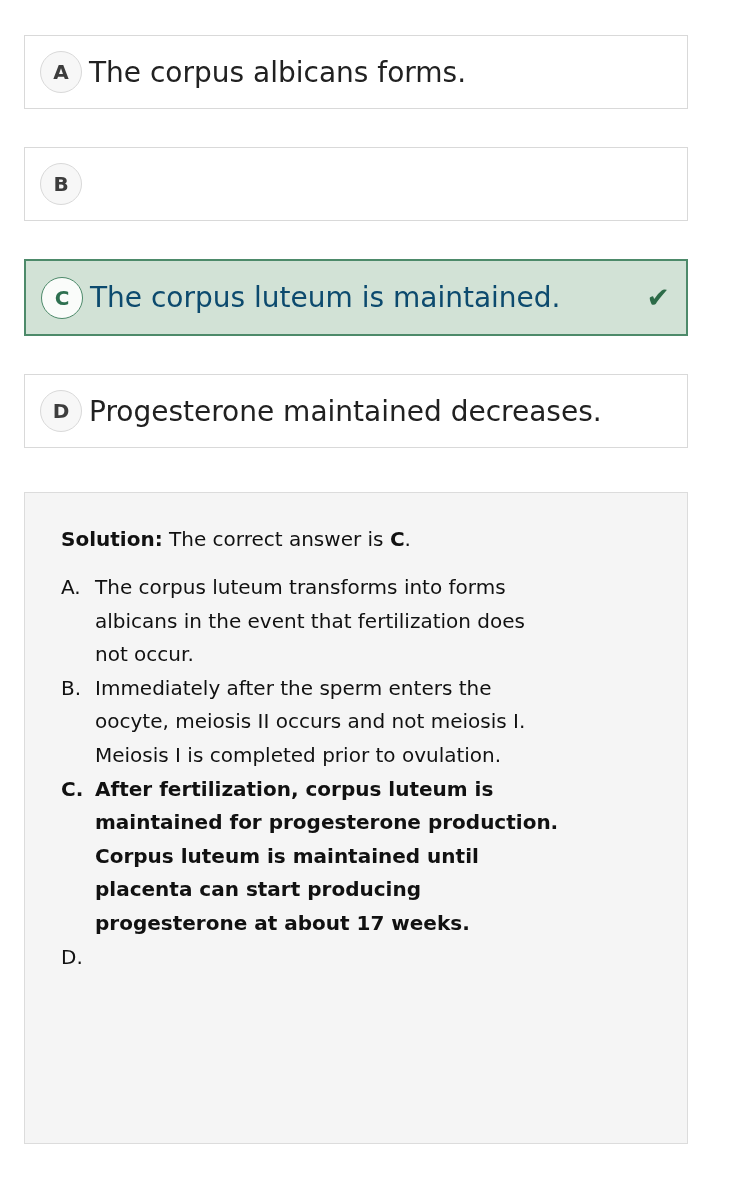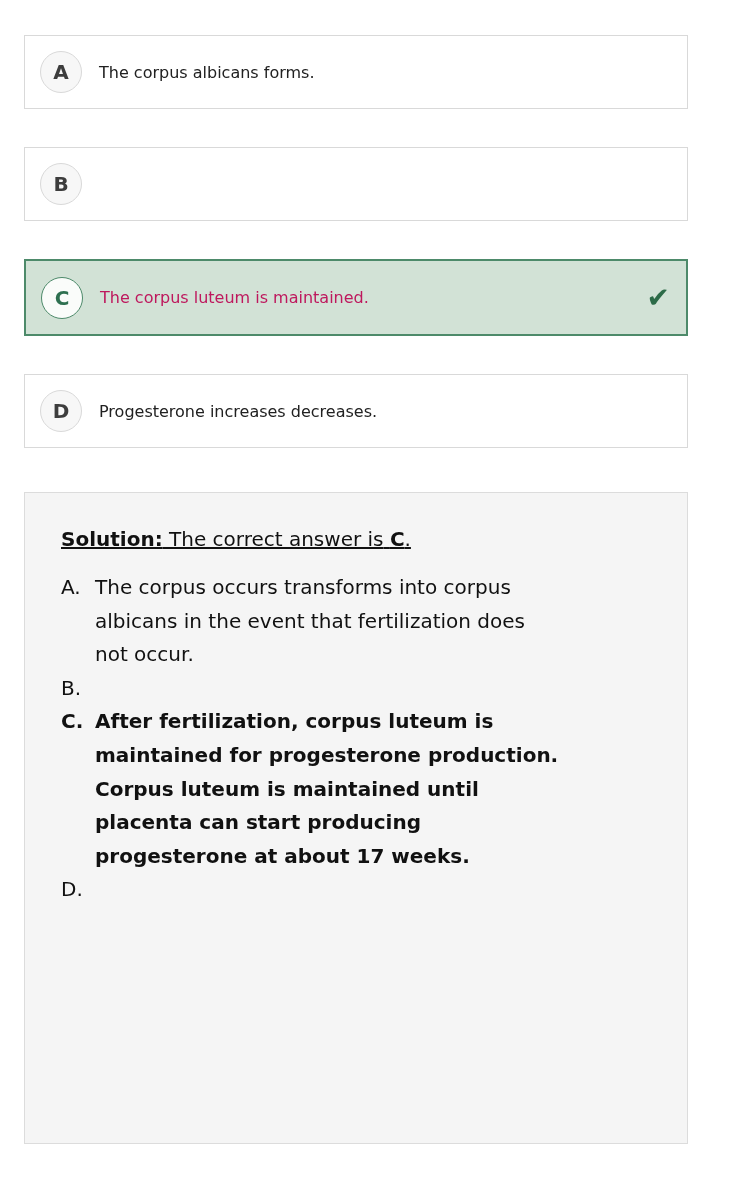--- a/index.html
+++ b/index.html
@@ -33,56 +33,56 @@
     background: #f7f7f7;
     border: 1px solid #d9d9d9;
     display: flex;
     align-items: center;
     justify-content: center;
     font-size: 20px;
     font-weight: bold;
     color: #3d3d3d;
   }
   .option-text {
-    margin-left: 17px;
-    font-size: 16px;
+    margin-left: 7px;
+    font-size: 28px;
     color: #212121;
   }
   .option.correct {
     height: 77px;
     background: #d2e2d6;
     border: 2px solid #4d8a6a;
   }
   .option.correct .badge {
     background: #fafcfa;
     border: 1px solid #4d8a6a;
     color: #2e7050;
   }
-  .option.correct .option-text { color: #be185d; }
+  .option.correct .option-text { color: #0c4a6e; }
   .check {
     margin-left: auto;
     margin-right: 16px;
     font-size: 28px;
     line-height: 1;
     color: #2c6b48;
     font-weight: bold;
   }
 
   
   .solution {
     width: 664px;
     min-height: 652px;
     margin: 44px 62px 0 24px;
     background: #f5f5f5;
     border: 1px solid #dcdcdc;
     padding: 34px 40px 40px 36px;
     font-size: 20px;
     color: #111111;
   }
-  .sol-title { margin-bottom: 20px; line-height: 24px; text-decoration: underline; }
+  .sol-title { margin-bottom: 20px; line-height: 24px; }
   .sol-title strong { font-weight: bold; }
   .sol-list { }
   .sol-item {
     display: flex;
     line-height: 33.6px;
   }
   .sol-marker { flex: none; width: 34px; }
   .sol-body { white-space: pre-wrap; max-width: 554px; }
   .sol-item.emph { font-weight: bold; }
 </style>
@@ -101,37 +101,40 @@
   </div>
 
   <div class="option correct">
     <span class="badge">C</span>
     <span class="option-text">The corpus luteum is maintained.</span>
     <span class="check">✔</span>
   </div>
 
   <div class="option">
     <span class="badge">D</span>
-    <span class="option-text">Progesterone increases decreases.</span>
+    <span class="option-text">Progesterone maintained decreases.</span>
   </div>
 
   <div class="solution">
     <p class="sol-title"><strong>Solution:</strong> <span>The correct answer is</span> <strong>C</strong><span>.</span></p>
 
     <div class="sol-list">
 
       <div class="sol-item">
         <span class="sol-marker">A.</span>
-        <span class="sol-body">The corpus occurs transforms into corpus
+        <span class="sol-body">The corpus luteum transforms into forms
 albicans in the event that fertilization does
 not occur.</span>
       </div>
 
       <div class="sol-item">
         <span class="sol-marker">B.</span>
+        <span class="sol-body">Immediately after the sperm enters the
+oocyte, meiosis II occurs and not meiosis I.
+Meiosis I is completed prior to ovulation.</span>
       </div>
 
       <div class="sol-item emph">
         <span class="sol-marker">C.</span>
         <span class="sol-body">After fertilization, corpus luteum is
 maintained for progesterone production.
 Corpus luteum is maintained until
 placenta can start producing
 progesterone at about 17 weeks.</span>
       </div>

